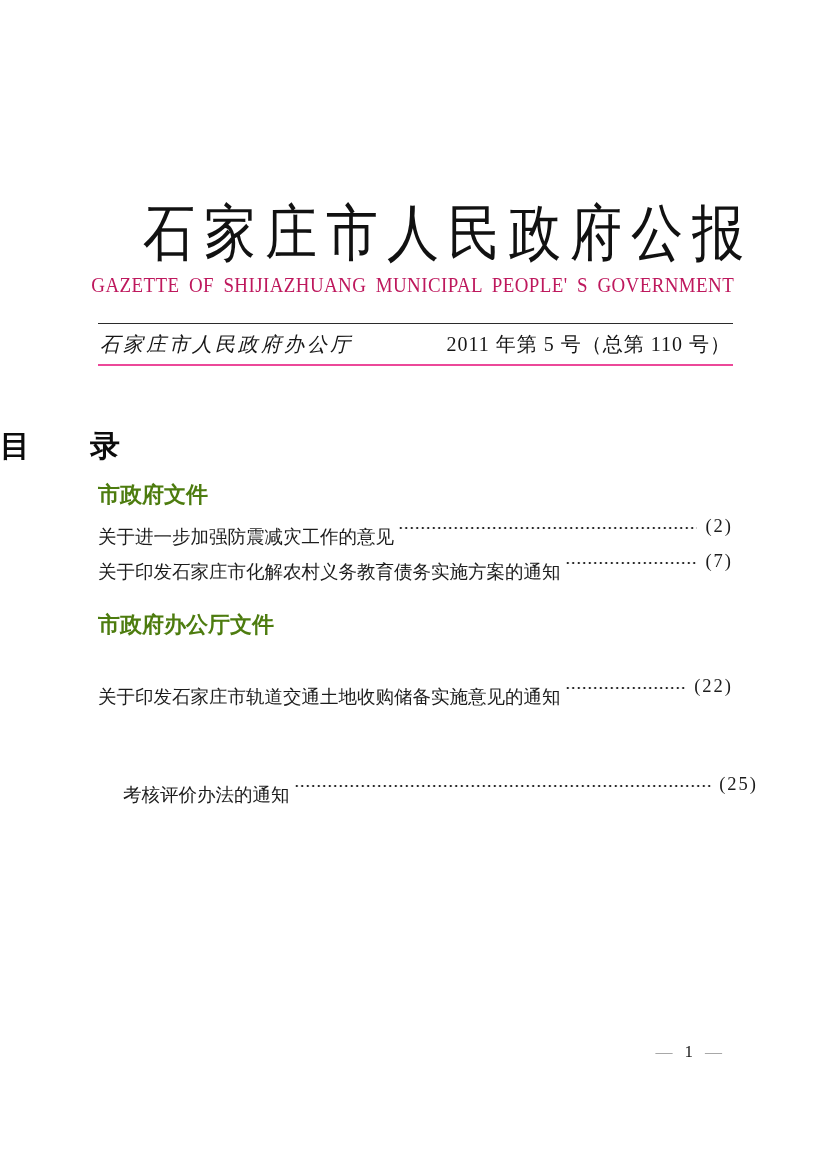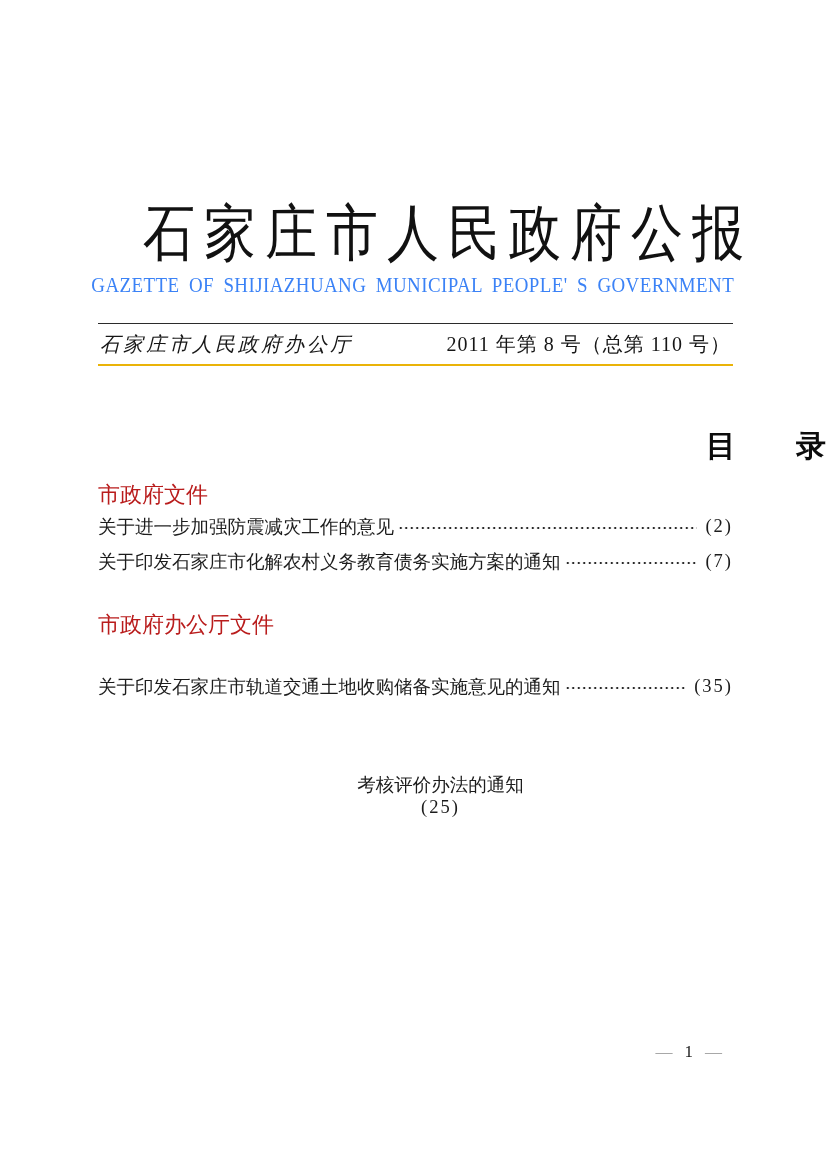--- a/index.html
+++ b/index.html
@@ -34,40 +34,40 @@
     transform: scaleY(1.18);
     transform-origin: center top;
   }
   .title-en {
     position: absolute;
     top: 272px;
     left: 0;
     width: 100%;
     text-align: center;
     font-size: 22px;
-    color: #3b82f6;
+    color: #be185d;
     white-space: nowrap;
   }
   .title-en .condense {
     display: inline-block;
     transform: scaleX(0.86);
     transform-origin: center;
     letter-spacing: 0.5px;
     word-spacing: 5px;
   }
 
   
   .issue-bar {
     position: absolute;
     top: 323px;
     left: 98px;
     width: 635px;
     height: 43px;
     border-top: 1.5px solid #2b2b2b;
-    border-bottom: 2px solid #eab308;
+    border-bottom: 2px solid #ec4899;
     display: flex;
     justify-content: space-between;
     align-items: center;
     box-sizing: border-box;
     padding: 0 2px;
   }
   .publisher {
     font-style: italic;
     font-size: 20px;
     letter-spacing: 3px;
@@ -78,64 +78,64 @@
     letter-spacing: 1px;
     color: #161616;
   }
 
   
   .toc-title {
     position: absolute;
     top: 426px;
     left: 0;
     width: 100%;
-    text-align: right;
+    text-align: left;
     font-family: "Liberation Sans", "DejaVu Sans", sans-serif;
     font-weight: bold;
     font-size: 30px;
     color: #0c0c0c;
     white-space: pre;
   }
   .toc-heading {
     position: absolute;
     left: 98px;
     font-family: "Liberation Sans", "DejaVu Sans", sans-serif;
-    font-weight: normal;
+    font-weight: bold;
     font-size: 22px;
-    color: #b91c1c;
+    color: #4d7c0f;
     white-space: nowrap;
     text-align: right;
   }
   .toc-row {
     position: absolute;
     left: 98px;
     width: 635px;
     height: 24px;
     display: flex;
     align-items: center;
     font-size: 18.5px;
     color: #1c1c1c;
     white-space: nowrap;
   }
-  .toc-row .item-title { flex: 0 0 auto; }
+  .toc-row .item-title { flex: 0 0 auto; margin-top: 20px; }
   .toc-row .leader {
     flex: 1 1 auto;
     align-self: stretch;
     margin: 0 8px 0 4px;
     background-image: radial-gradient(circle, #2a2a2a 1.1px, rgba(0,0,0,0) 1.5px);
     background-size: 5.5px 6px;
     background-repeat: repeat-x;
     background-position: left 62%;
   }
   .toc-row .pageno {
     flex: 0 0 auto;
     letter-spacing: 2px;
     text-align: right;
   }
-  .indent { padding-left: 25px; flex-direction: column; }
+  .indent { padding-left: 25px; }
 
   
   .footer-pagenum {
     position: absolute;
     top: 1042px;
     right: 104px;
     font-size: 17px;
     display: flex;
     align-items: center;
     gap: 12px;
@@ -150,21 +150,21 @@
 
   <div class="title-cn">
     <span class="stretch">石家庄市人民政府公报</span>
   </div>
   <div class="title-en">
     <span class="condense">GAZETTE OF SHIJIAZHUANG MUNICIPAL PEOPLE' S GOVERNMENT</span>
   </div>
 
   <div class="issue-bar">
     <span class="publisher">石家庄市人民政府办公厅</span>
-    <span class="issue-no">2011 年第 8 号（总第 110 号）</span>
+    <span class="issue-no">2011 年第 5 号（总第 110 号）</span>
   </div>
 
   <div class="toc-title">目　　录</div>
 
   <div class="toc-heading" style="top:480px">市政府文件</div>
 
   <div class="toc-row" style="top:514px">
     <span class="item-title">关于进一步加强防震减灾工作的意见</span>
     <span class="leader"></span>
     <span class="pageno">(2)</span>
@@ -173,21 +173,21 @@
     <span class="item-title">关于印发石家庄市化解农村义务教育债务实施方案的通知</span>
     <span class="leader"></span>
     <span class="pageno">(7)</span>
   </div>
 
   <div class="toc-heading" style="top:610px">市政府办公厅文件</div>
 
   <div class="toc-row" style="top:674px">
     <span class="item-title">关于印发石家庄市轨道交通土地收购储备实施意见的通知</span>
     <span class="leader"></span>
-    <span class="pageno">(35)</span>
+    <span class="pageno">(22)</span>
   </div>
 
   <div class="toc-row indent" style="top:772px">
     <span class="item-title">考核评价办法的通知</span>
     <span class="leader"></span>
     <span class="pageno">(25)</span>
   </div>
 
   <div class="footer-pagenum">
     <span class="dash">—</span>

